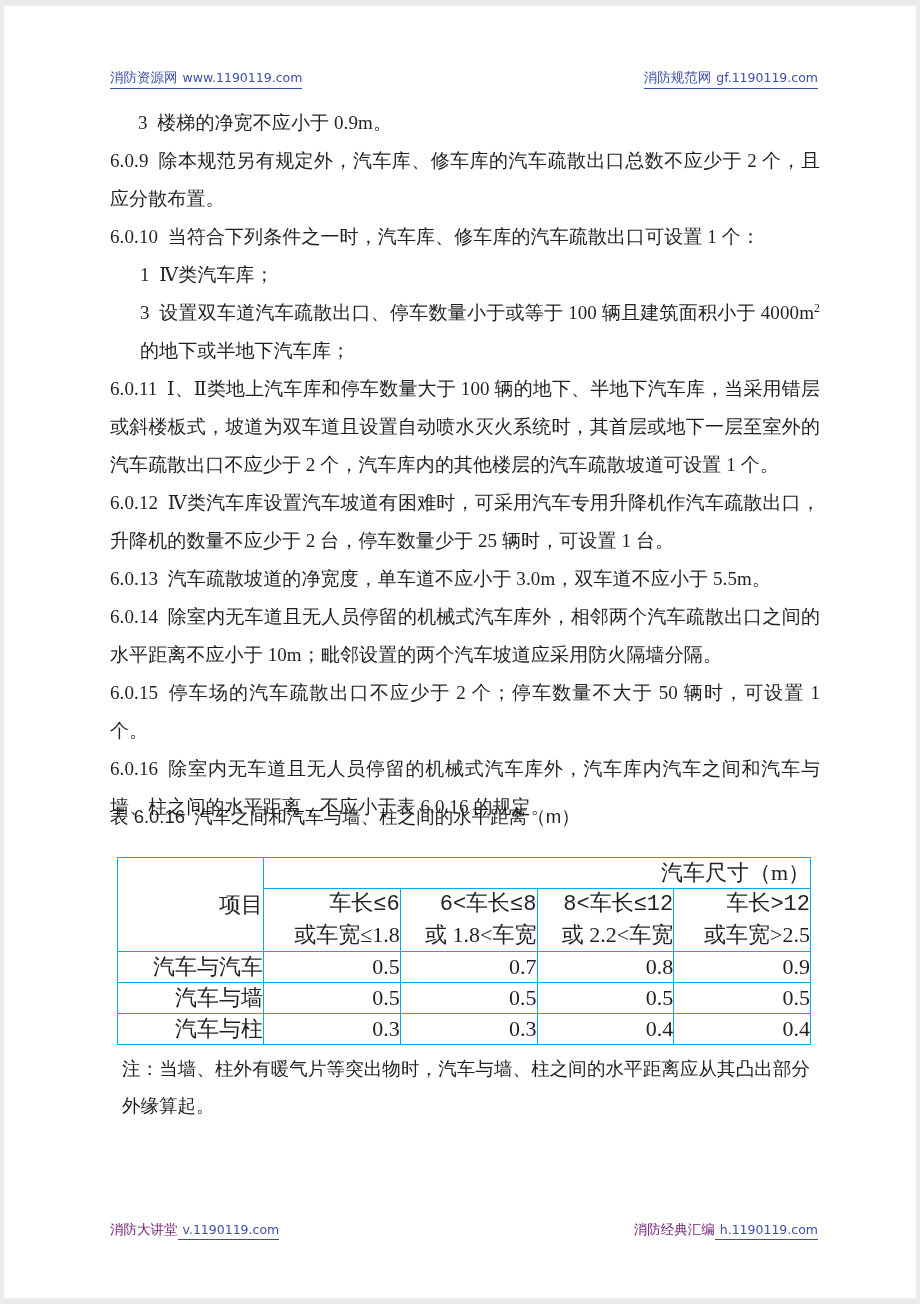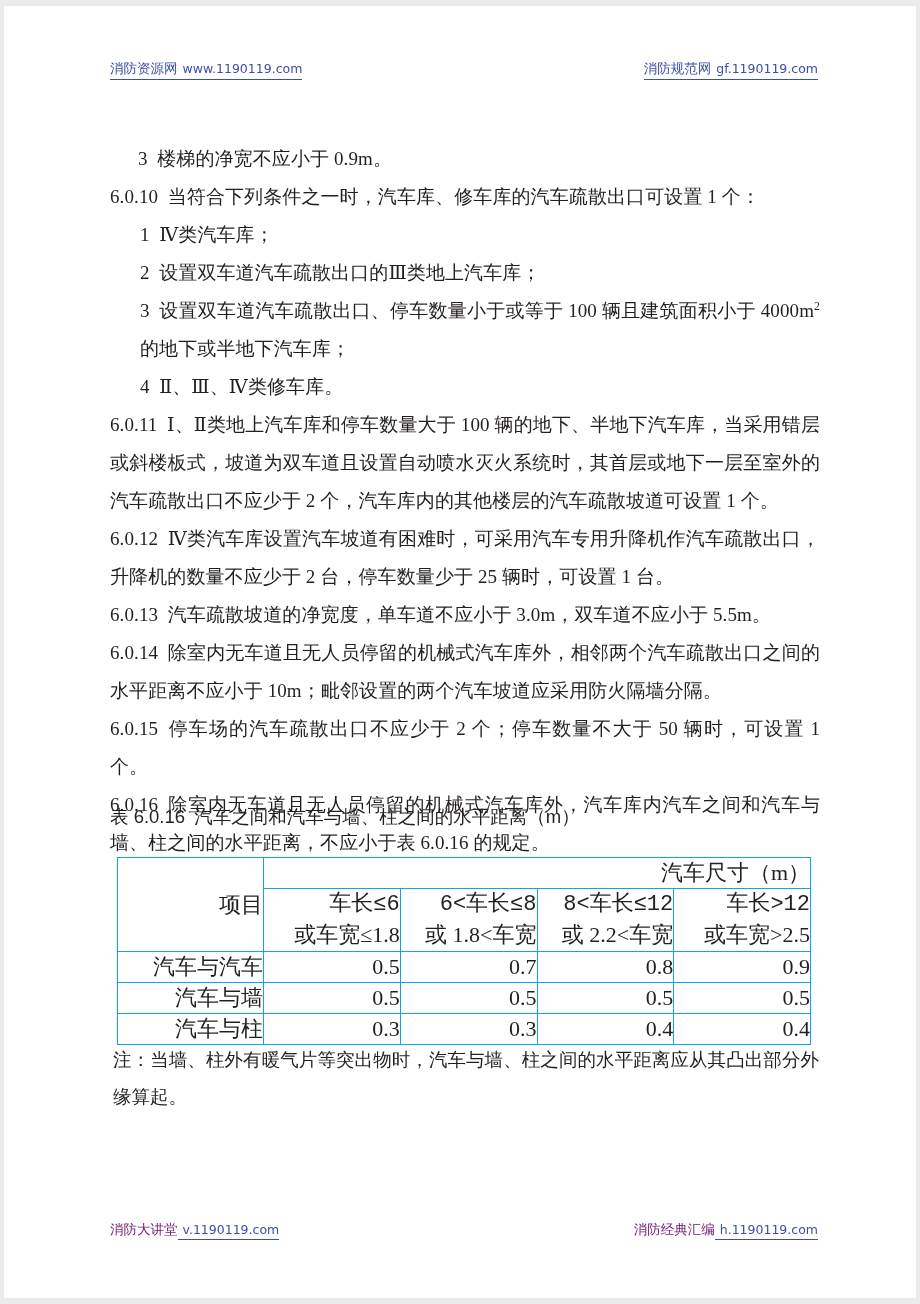--- a/index.html
+++ b/index.html
@@ -28,21 +28,21 @@
   
   .wm-row {
     position: absolute;
     left: 106px;
     width: 708px;
     display: flex;
     justify-content: space-between;
     align-items: baseline;
     font-size: 13.5px;
   }
-  .wm-header { top: 54px; text-align: center; }
+  .wm-header { top: 63px; text-align: center; }
   .wm-footer { top: 1215px; }
   .wm-link {
     color: #3b4ea8;
     text-decoration: none;
     white-space: nowrap;
     border-bottom: 1px solid #3b4ea8;
     padding-bottom: 1px;
     display: inline-block;
   }
   .wm-cn {
@@ -73,21 +73,21 @@
   p.para {
     margin: 0 0 0 0;
     font-size: 19px;
     line-height: 38px;
     color: #231f20;
     text-align: justify;
     text-justify: inter-ideograph;
     font-family: "Liberation Serif", "DejaVu Serif", serif;
     letter-spacing: 0.1px;
   }
-  p.indent1 { text-indent: 0; padding-left: 28px; margin-top: 36px; }
+  p.indent1 { text-indent: 0; padding-left: 28px; }
   p.indent2 { text-indent: 0; padding-left: 30px; }
   p.noindent { text-indent: 0; }
   sup { font-size: 0.62em; vertical-align: super; line-height: 0; }
 
   
   .tbl-caption {
     position: absolute;
     left: 106px;
     top: 796px;
     width: 710px;
@@ -145,21 +145,21 @@
   .sub-l2 { display: block; }
 
   
   .note-block {
     position: absolute;
     left: 106px;
     top: 1033px;
     width: 712px;
   }
   p.note {
-    margin: 3px;
+    margin: 12px;
     font-size: 18.5px;
     line-height: 37px;
     color: #231f20;
     text-align: justify;
     text-justify: inter-ideograph;
     font-family: "Liberation Serif", "DejaVu Serif", serif;
   }
 </style>
 </head>
 <body>
@@ -168,30 +168,29 @@
 
   <div class="wm-row wm-header">
     <a class="wm-link wm-left" href="#"><span class="wm-cn">消防资源网</span><span class="wm-url">www.1190119.com</span></a>
     <a class="wm-link wm-right" href="#"><span class="wm-cn">消防规范网</span><span class="wm-url">gf.1190119.com</span></a>
   </div>
 
   <div class="body-block">
 
     <p class="para indent1">3 楼梯的净宽不应小于 0.9m。</p>
 
+    <p class="para noindent">6.0.9 除本规范另有规定外，汽车库、修车库的汽车疏散出口总数不应少于 2 个，且应分散布置。</p>
 
     <p class="para noindent">6.0.10 当符合下列条件之一时，汽车库、修车库的汽车疏散出口可设置 1 个：</p>
 
     <p class="para indent2">1 Ⅳ类汽车库；</p>
 
-    <p class="para indent2">2 设置双车道汽车疏散出口的Ⅲ类地上汽车库；</p>
 
     <p class="para indent2"><span>3 设置双车道汽车疏散出口、停车数量小于或等于 100 辆且建筑面积小于 4000m</span><sup>2</sup><span>的地下或半地下汽车库；</span></p>
 
-    <p class="para indent2">4 Ⅱ、Ⅲ、Ⅳ类修车库。</p>
 
     <p class="para noindent">6.0.11 Ⅰ、Ⅱ类地上汽车库和停车数量大于 100 辆的地下、半地下汽车库，当采用错层或斜楼板式，坡道为双车道且设置自动喷水灭火系统时，其首层或地下一层至室外的汽车疏散出口不应少于 2 个，汽车库内的其他楼层的汽车疏散坡道可设置 1 个。</p>
 
     <p class="para noindent">6.0.12 Ⅳ类汽车库设置汽车坡道有困难时，可采用汽车专用升降机作汽车疏散出口，升降机的数量不应少于 2 台，停车数量少于 25 辆时，可设置 1 台。</p>
 
     <p class="para noindent">6.0.13 汽车疏散坡道的净宽度，单车道不应小于 3.0m，双车道不应小于 5.5m。</p>
 
     <p class="para noindent">6.0.14 除室内无车道且无人员停留的机械式汽车库外，相邻两个汽车疏散出口之间的水平距离不应小于 10m；毗邻设置的两个汽车坡道应采用防火隔墙分隔。</p>
 
     <p class="para noindent">6.0.15 停车场的汽车疏散出口不应少于 2 个；停车数量不大于 50 辆时，可设置 1 个。</p>

